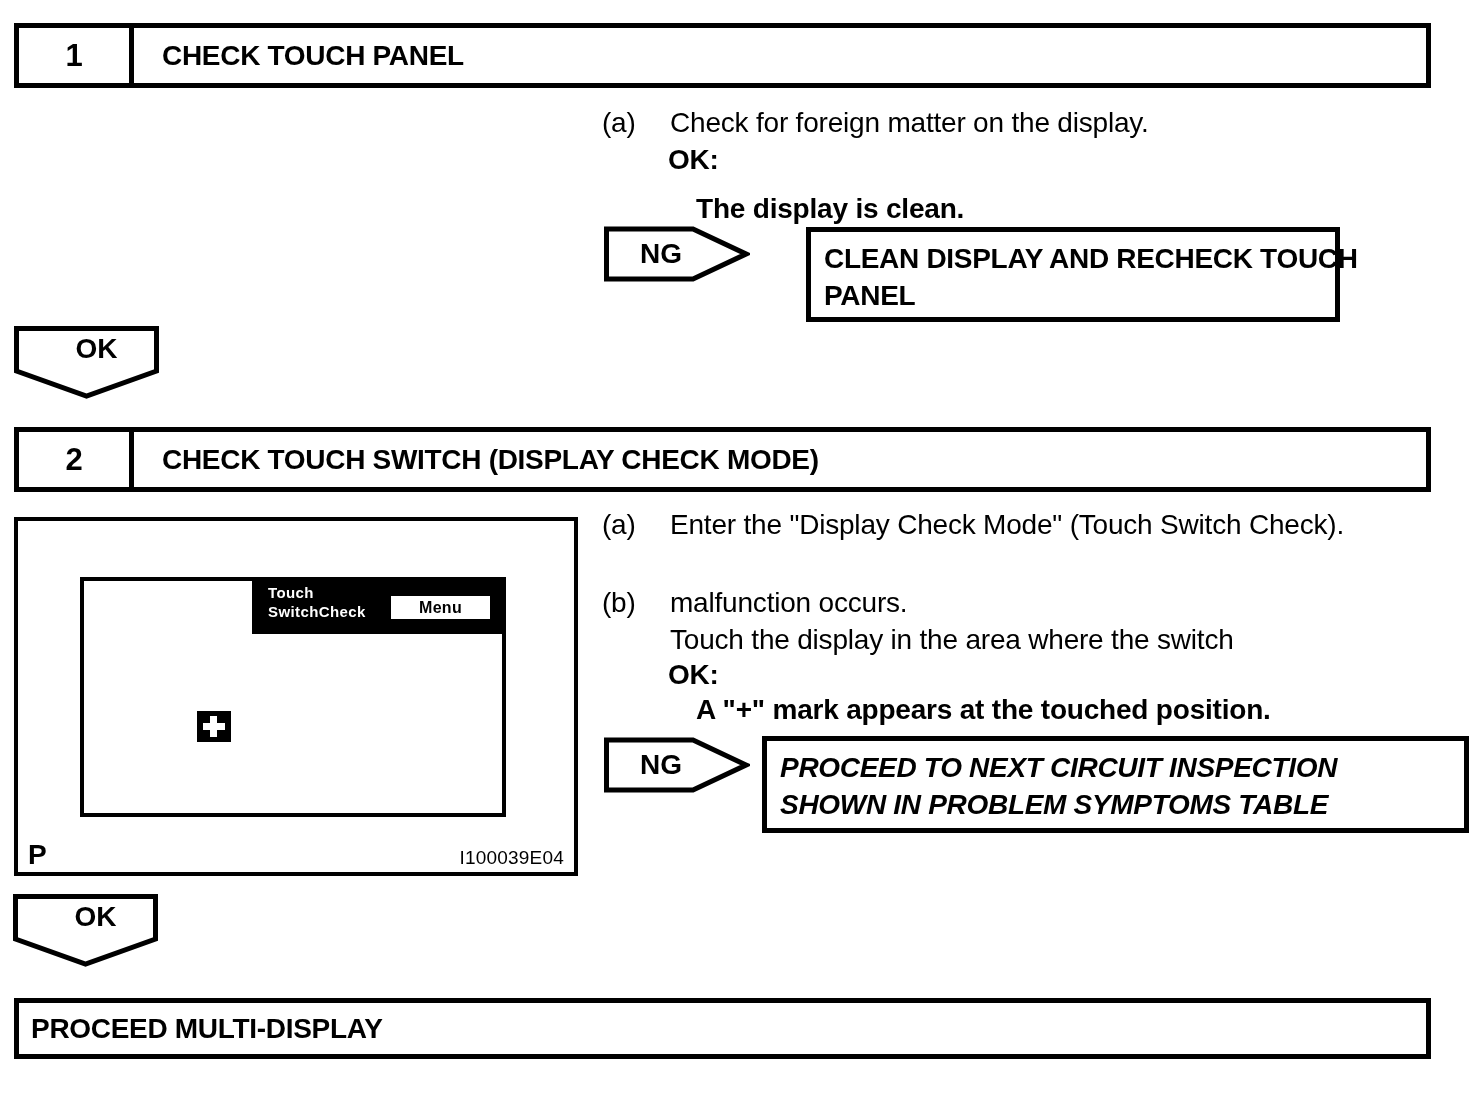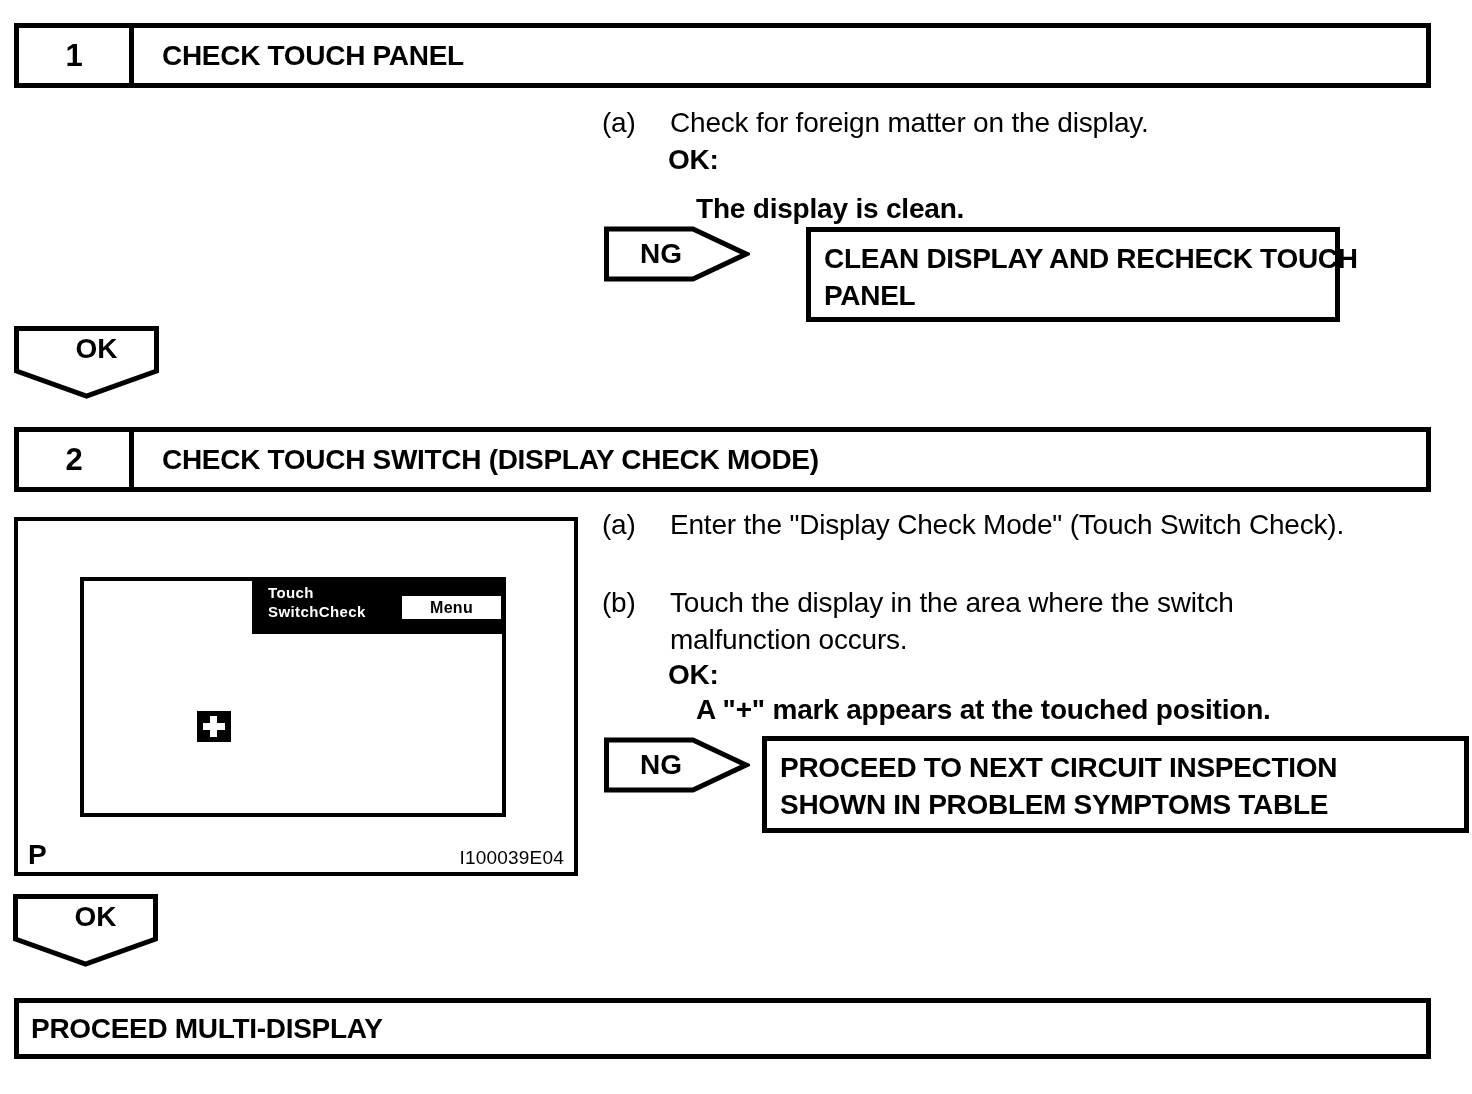--- a/index.html
+++ b/index.html
@@ -28,21 +28,21 @@
   
   .shape{position:absolute;}
   .shape svg{display:block;}
   .shape-label{position:absolute;text-align:center;font-weight:bold;font-size:28px;padding-left:10px;}
 
   
   .fig-outer{border:4px solid #000;box-sizing:border-box;background:#fff;}
   .screen{border:4px solid #000;box-sizing:border-box;background:#fff;}
   .topbar{background:#000;color:#fff;}
   .mode-label{position:absolute;left:16px;top:6px;font-size:15px;font-weight:bold;line-height:19px;letter-spacing:0.4px;white-space:nowrap;}
-  .menu-btn{position:absolute;left:150px;top:19px;width:99px;height:23px;background:#fff;color:#000;
+  .menu-btn{position:absolute;left:139px;top:19px;width:99px;height:23px;background:#fff;color:#000;
             font-weight:bold;font-size:16px;display:flex;align-items:center;justify-content:center;letter-spacing:0.3px;}
   .plus{background:#000;}
   .plus .h{position:absolute;left:6px;top:12px;width:22px;height:7px;background:#fff;}
   .plus .v{position:absolute;left:13px;top:5px;width:7px;height:21px;background:#fff;}
   .fig-p{font-weight:bold;font-size:28px;}
   .fig-code{font-size:19px;text-align:right;letter-spacing:0.2px;}
 
   .finalbox{border:5px solid #000;box-sizing:border-box;display:flex;align-items:center;padding-left:12px;
             font-weight:bold;font-size:28px;letter-spacing:-0.3px;background:#fff;}
 </style>
@@ -103,34 +103,34 @@
     <div class="abs fig-code" style="left:386px;top:326px;width:160px;">I100039E04</div>
   </div>
 
   <div class="abs body-text item" style="left:602px;top:506px;">
     <span class="item-label">(a)</span>
     <span>Enter the "Display Check Mode" (Touch Switch Check).</span>
   </div>
   <div class="abs body-text item" style="left:602px;top:584px;">
     <span class="item-label">(b)</span>
     <span>
+      <div>malfunction occurs.</div>
       <div>Touch the display in the area where the switch</div>
-      <div>malfunction occurs.</div>
     </span>
   </div>
   <div class="abs body-text bold" style="left:668px;top:656px;">OK:</div>
   <div class="abs body-text bold" style="left:696px;top:691px;">A "+" mark appears at the touched position.</div>
 
   <div class="shape" style="left:604px;top:737px;width:146px;height:56px;">
     <svg width="146" height="56" viewBox="0 0 146 56">
       <polygon points="2.5,3 89,3 142,28 89,53 2.5,53" fill="#ffffff" stroke="#000000" stroke-width="5"></polygon>
     </svg>
     <div class="shape-label" style="left:0;top:12px;width:94px;">NG</div>
   </div>
-  <div class="abs resbox" style="left:762px;top:736px;width:707px;height:97px;">
+  <div class="abs resbox" style="left:762px;top:736px;width:707px;height:97px;font-style:italic;">
     <div>PROCEED TO NEXT CIRCUIT INSPECTION</div>
     <div>SHOWN IN PROBLEM SYMPTOMS TABLE</div>
   </div>
 
   <div class="shape" style="left:13px;top:894px;width:145px;height:73px;">
     <svg width="145" height="73" viewBox="0 0 145 73">
       <polygon points="2.5,2.5 142.5,2.5 142.5,45 72.5,70 2.5,45" fill="#ffffff" stroke="#000000" stroke-width="5"></polygon>
     </svg>
     <div class="shape-label" style="left:0;top:7px;width:100%;">OK</div>
   </div>

